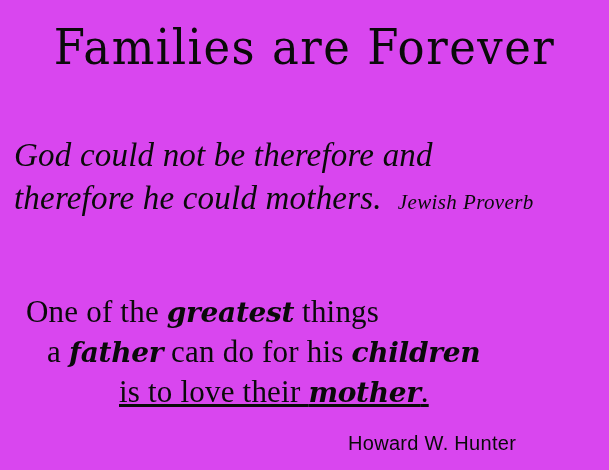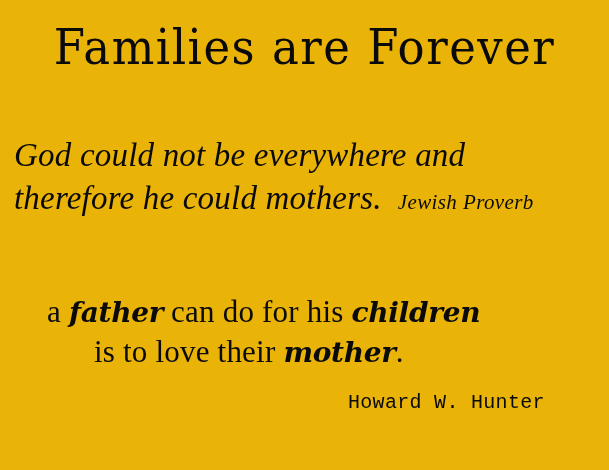--- a/index.html
+++ b/index.html
@@ -13,21 +13,21 @@
     font-family: "Liberation Serif", "DejaVu Serif", serif;
     color: #000000;
     overflow: hidden;
     position: relative;
   }
 
   .poster {
     position: relative;
     width: 609px;
     height: 470px;
-    background: #eab308;
+    background: #d946ef;
   }
 
   
   .title-block {
     position: absolute;
     top: 18px;
     left: 0;
     width: 609px;
     text-align: center;
   }
@@ -78,60 +78,61 @@
   .quote-two .line {
     font-family: "Liberation Serif", "DejaVu Serif", serif;
     font-size: 31px;
     line-height: 39px;
     color: #0a0a0a;
     white-space: nowrap;
     letter-spacing: 0.2px;
   }
   .quote-two .line-1 { padding-left: 26px; }
   .quote-two .line-2 { padding-left: 47px; }
-  .quote-two .line-3 { padding-left: 94px; }
+  .quote-two .line-3 { padding-left: 119px; text-decoration: underline; }
 
   .emph {
     font-style: italic;
     font-weight: bold;
     font-family: "DejaVu Serif", "Liberation Serif", serif;
     font-size: 28px;
     letter-spacing: -0.3px;
   }
 
   .quote-two .attribution {
-    font-family: Liberation Mono, monospace;
+    font-family: Liberation Sans, sans-serif;
     font-size: 20px;
     line-height: 28px;
     color: #0a0a0a;
     padding-left: 348px;
     padding-top: 17px;
     letter-spacing: 0.3px;
     white-space: nowrap;
   }
 </style>
 </head>
 <body>
 
 <div class="poster">
 
   <div class="title-block">
     <div class="title">Families are Forever</div>
   </div>
 
   <div class="quote-one">
     <div class="line">
-      <span>God could not be everywhere and</span>
+      <span>God could not be therefore and</span>
     </div>
     <div class="line">
       <span>therefore he could mothers.</span><span class="attribution">Jewish Proverb</span>
     </div>
   </div>
 
   <div class="quote-two">
+    <div class="line line-1"><span>One of the </span><span class="emph">greatest</span><span> things</span></div>
 
     <div class="line line-2"><span>a </span><span class="emph">father</span><span> can do for his </span><span class="emph">children</span></div>
 
     <div class="line line-3"><span>is to love their </span><span class="emph">mother</span><span>.</span></div>
 
     <div class="attribution">Howard W. Hunter</div>
   </div>
 
 </div>
 

